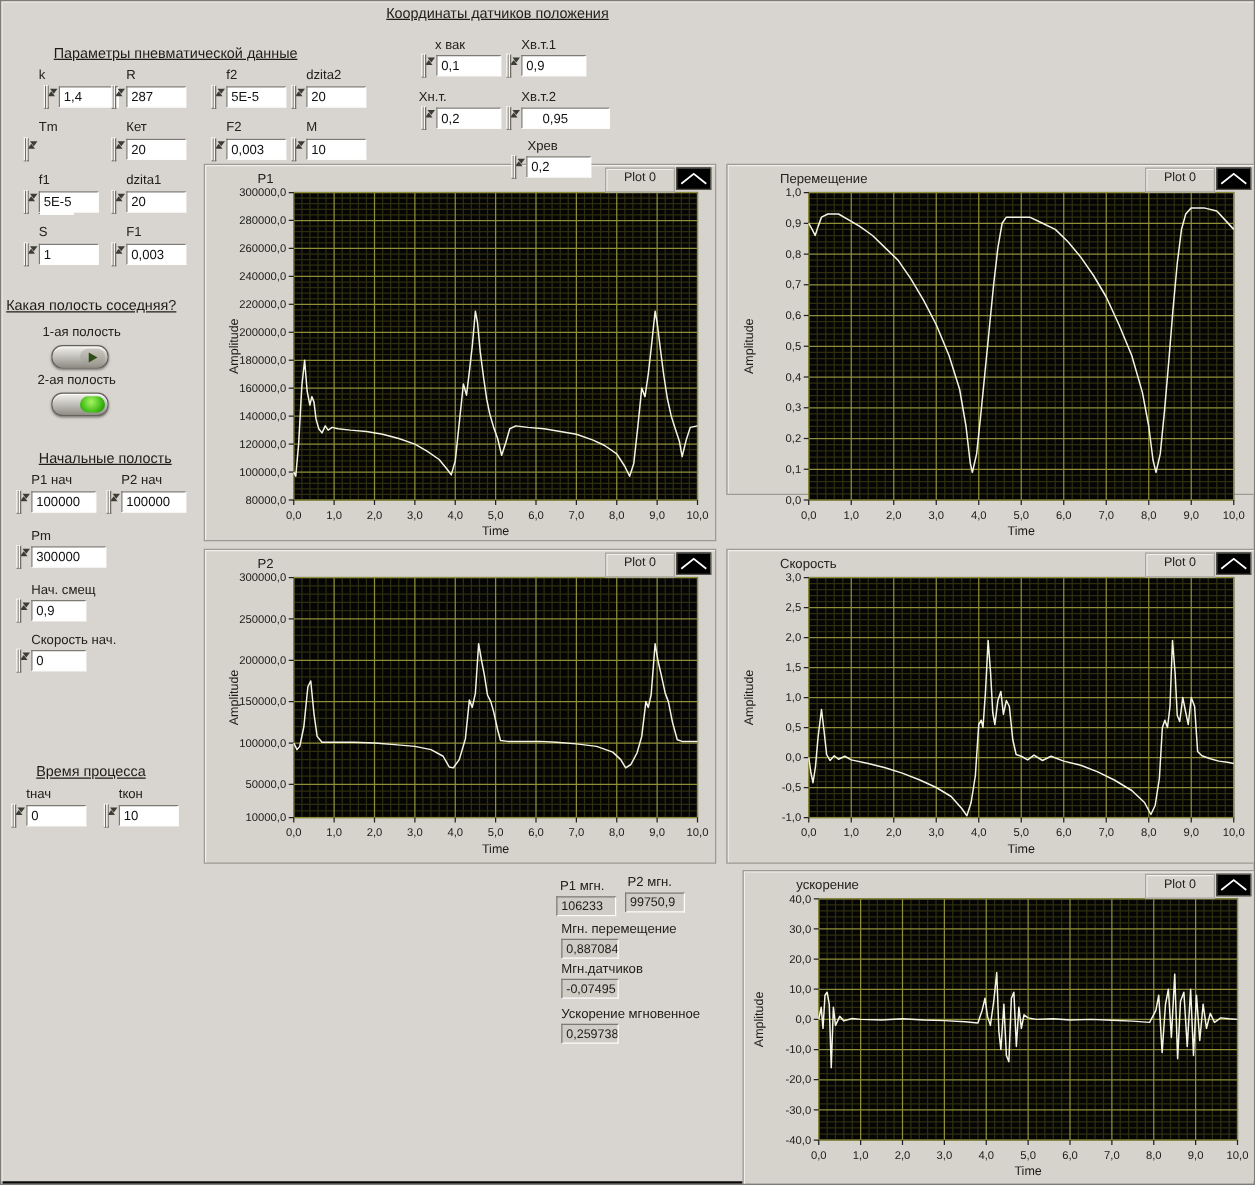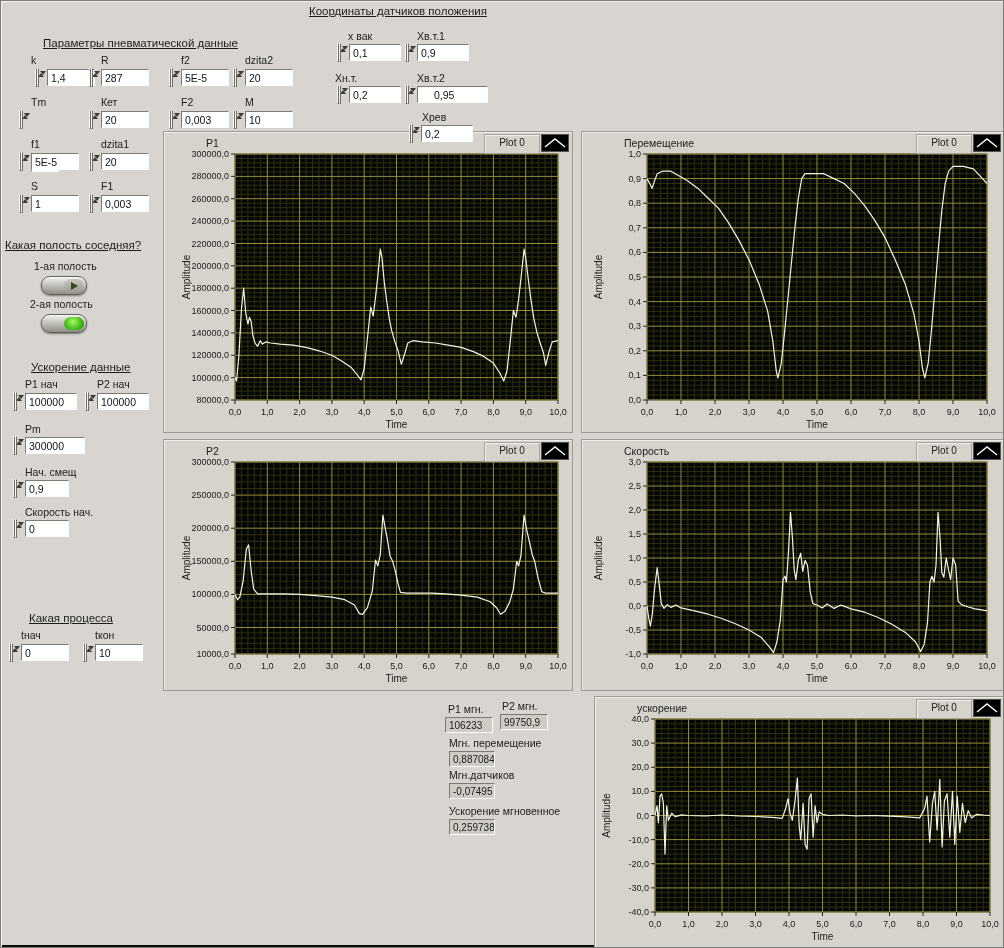--- a/index.html
+++ b/index.html
@@ -104,21 +104,21 @@
           <line x1="361.7" y1="268" x2="361.7" y2="272" stroke="#222"></line>
           <text x="361.7" y="283" text-anchor="middle" class="tk">9,0</text>
           <line x1="394" y1="268" x2="394" y2="272" stroke="#222"></line>
           <text x="394.0" y="283" text-anchor="middle" class="tk">10,0</text>
           <text class="axl" x="232.5" y="296" text-anchor="middle">Time</text>
           <text class="axl" transform="rotate(-90 26 145)" x="26" y="145" text-anchor="middle">Amplitude</text>
           <polyline points="71.0,245.6 72.6,249.0 74.9,223.3 77.5,176.3 79.7,156.2 81.7,180.8 83.9,192.0 85.5,185.3 87.2,189.7 88.8,203.1 91.0,211.0 93.6,214.3 96.2,208.7 98.5,212.1 101.7,209.9 106.5,211.0 116.2,212.1 129.1,213.2 142.1,215.4 155.0,218.8 167.9,223.3 177.6,228.9 187.3,235.6 193.7,243.4 197.0,247.9 200.2,236.7 203.4,206.5 206.7,175.2 209.2,184.1 211.5,165.1 213.8,145.0 216.3,117.0 218.0,126.0 220.2,149.5 222.8,169.6 225.4,187.5 227.7,198.7 230.9,209.9 234.1,218.8 237.3,232.2 240.6,222.2 243.8,211.0 248.7,208.7 258.3,209.9 271.3,211.0 284.2,213.2 297.1,215.4 310.0,219.9 319.7,224.4 329.4,231.1 335.9,241.2 339.7,249.0 343.0,238.9 346.2,209.9 349.4,178.5 352.0,185.3 354.6,167.4 356.9,147.2 360.1,117.0 361.7,126.0 364.3,147.2 366.9,167.4 369.8,186.4 373.0,200.9 376.2,211.0 379.5,221.0 381.7,233.3 385.0,219.9 388.2,209.9 394.0,208.7" fill="none" stroke="#f4f4e4" stroke-width="1.2" stroke-linejoin="round"></polyline>
         </svg></div>
   </div>
 
-  <div class="chart" style="left:580px;top:130px;width:424px;height:302px">
+  <div class="chart" style="left:580px;top:130px;width:424px;height:265px">
     <div class="chead">
       <span class="ctitle">Перемещение</span>
       <span class="clegend"><span class="cltext">Plot 0</span><span class="clicon"><svg width="26" height="16">
               <polyline points="3,12 13,4 23,12" fill="none" stroke="#fff" stroke-width="1.4"></polyline>
             </svg></span></span>
     </div>
     <div class="cplot"><svg width="422" height="300">
           <rect x="65" y="22" width="340" height="246" fill="#050505" stroke="#4c4a44"></rect>
           <path d="M71.8,22V268M78.6,22V268M85.4,22V268M92.2,22V268M105.8,22V268M112.6,22V268M119.4,22V268M126.2,22V268M139.8,22V268M146.6,22V268M153.4,22V268M160.2,22V268M173.8,22V268M180.6,22V268M187.4,22V268M194.2,22V268M207.8,22V268M214.6,22V268M221.4,22V268M228.2,22V268M241.8,22V268M248.6,22V268M255.4,22V268M262.2,22V268M275.8,22V268M282.6,22V268M289.4,22V268M296.2,22V268M309.8,22V268M316.6,22V268M323.4,22V268M330.2,22V268M343.8,22V268M350.6,22V268M357.4,22V268M364.2,22V268M377.8,22V268M384.6,22V268M391.4,22V268M398.2,22V268M65,263.1H405M65,258.2H405M65,253.2H405M65,248.3H405M65,238.5H405M65,233.6H405M65,228.6H405M65,223.7H405M65,213.9H405M65,209.0H405M65,204.0H405M65,199.1H405M65,189.3H405M65,184.4H405M65,179.4H405M65,174.5H405M65,164.7H405M65,159.8H405M65,154.8H405M65,149.9H405M65,140.1H405M65,135.2H405M65,130.2H405M65,125.3H405M65,115.5H405M65,110.6H405M65,105.6H405M65,100.7H405M65,90.9H405M65,86.0H405M65,81.0H405M65,76.1H405M65,66.3H405M65,61.4H405M65,56.4H405M65,51.5H405M65,41.7H405M65,36.8H405M65,31.8H405M65,26.9H405" stroke="#2e2e0e" fill="none"></path>
           <path d="M65.0,22V268M99.0,22V268M133.0,22V268M167.0,22V268M201.0,22V268M235.0,22V268M269.0,22V268M303.0,22V268M337.0,22V268M371.0,22V268M405.0,22V268M65,268.0H405M65,243.4H405M65,218.8H405M65,194.2H405M65,169.6H405M65,145.0H405M65,120.4H405M65,95.8H405M65,71.2H405M65,46.6H405M65,22.0H405" stroke="#8f8f38" fill="none"></path>
@@ -435,21 +435,21 @@
   <div class="toggle" style="left:40px;top:275px">
     <span class="tg-right off">
         <span class="tg-arrow"></span>
       </span>
   </div>
   <span class="lbl" style="left:29px;top:297px">2-ая полость</span>
   <div class="toggle" style="left:40px;top:313px">
     <span class="tg-right on"></span>
   </div>
 
-  <div class="sect" style="left:30px;top:360px">Ускорение данные</div>
+  <div class="sect" style="left:30px;top:360px">Начальные полость</div>
   <span class="lbl" style="left:24px;top:377px">P1 нач</span>
   <div class="nctl" style="left:12px;top:392px;width:64px">
     <span class="spin"><span class="sb up"></span><span class="sb dn"></span></span>
     <input class="nbox" style="width: 52px;" value="100000">
   </div>
   <span class="lbl" style="left:96px;top:377px">P2 нач</span>
   <div class="nctl" style="left:84px;top:392px;width:64px">
     <span class="spin"><span class="sb up"></span><span class="sb dn"></span></span>
     <input class="nbox" style="width: 52px;" value="100000">
   </div>
@@ -462,21 +462,21 @@
   <div class="nctl" style="left:12px;top:479px;width:56px">
     <span class="spin"><span class="sb up"></span><span class="sb dn"></span></span>
     <input class="nbox" style="width: 44px;" value="0,9">
   </div>
   <span class="lbl" style="left:24px;top:505px">Скорость нач.</span>
   <div class="nctl" style="left:12px;top:519px;width:56px">
     <span class="spin"><span class="sb up"></span><span class="sb dn"></span></span>
     <input class="nbox" style="width: 44px;" value="0">
   </div>
 
-  <div class="sect" style="left:28px;top:611px">Какая процесса</div>
+  <div class="sect" style="left:28px;top:611px">Время процесса</div>
   <span class="lbl" style="left:20px;top:628px">tнач</span>
   <div class="nctl" style="left:8px;top:643px;width:60px">
     <span class="spin"><span class="sb up"></span><span class="sb dn"></span></span>
     <input class="nbox" style="width: 48px;" value="0">
   </div>
   <span class="lbl" style="left:94px;top:628px">tкон</span>
   <div class="nctl" style="left:82px;top:643px;width:60px">
     <span class="spin"><span class="sb up"></span><span class="sb dn"></span></span>
     <input class="nbox" style="width: 48px;" value="10">
   </div>

